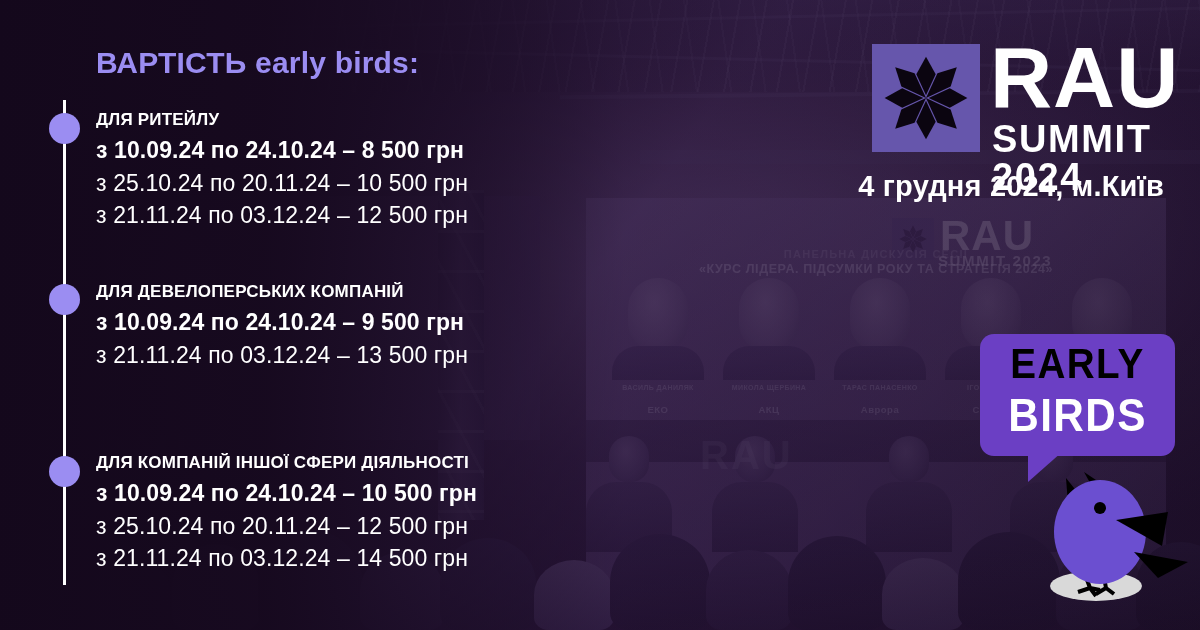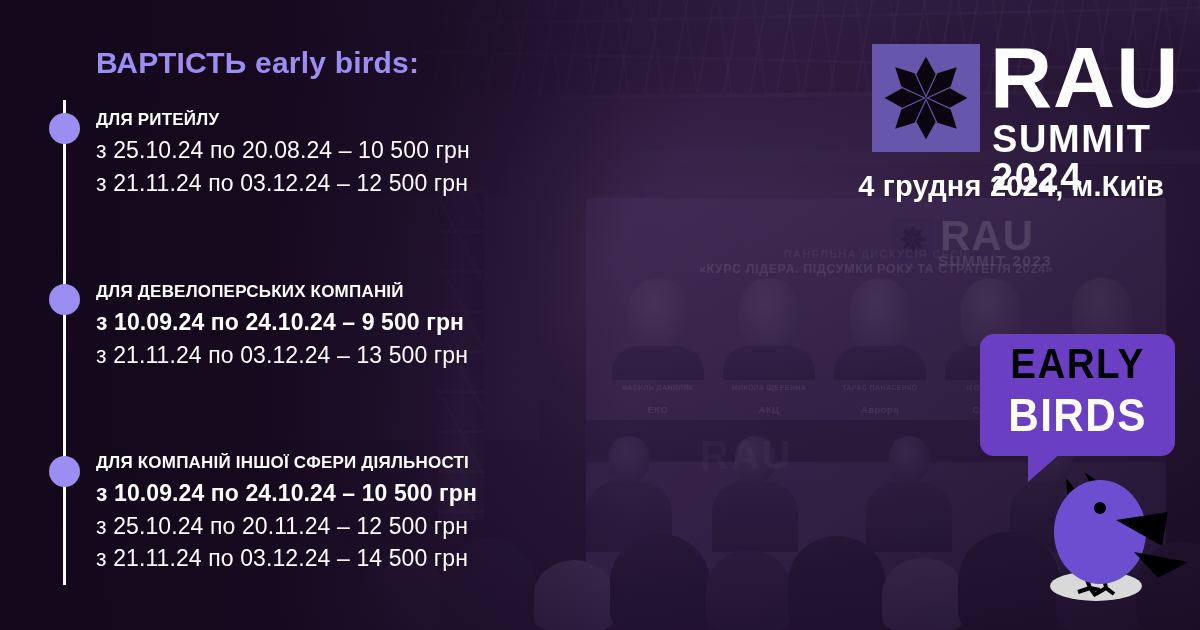--- a/index.html
+++ b/index.html
@@ -450,21 +450,22 @@
 
   <div class="timeline-line"></div>
   <div class="tl-dot" style="top:113px"></div>
   <div class="tl-dot" style="top:284px"></div>
   <div class="tl-dot" style="top:456px"></div>
 
   <div class="headline">ВАРТІСТЬ early birds:</div>
 
   <div class="block" style="top:110px">
     <div class="block-title">ДЛЯ РИТЕЙЛУ</div>
-    <div class="price-row">з 25.10.24 по 20.08.24 – 10 500 грн</div>
+    <div class="price-row bold">з 10.09.24 по 24.10.24 – 8 500 грн</div>
+    <div class="price-row">з 25.10.24 по 20.11.24 – 10 500 грн</div>
     <div class="price-row">з 21.11.24 по 03.12.24 – 12 500 грн</div>
   </div>
 
   <div class="block" style="top:282px">
     <div class="block-title">ДЛЯ ДЕВЕЛОПЕРСЬКИХ КОМПАНІЙ</div>
     <div class="price-row bold">з 10.09.24 по 24.10.24 – 9 500 грн</div>
     <div class="price-row">з 21.11.24 по 03.12.24 – 13 500 грн</div>
   </div>
 
   <div class="block" style="top:453px">

